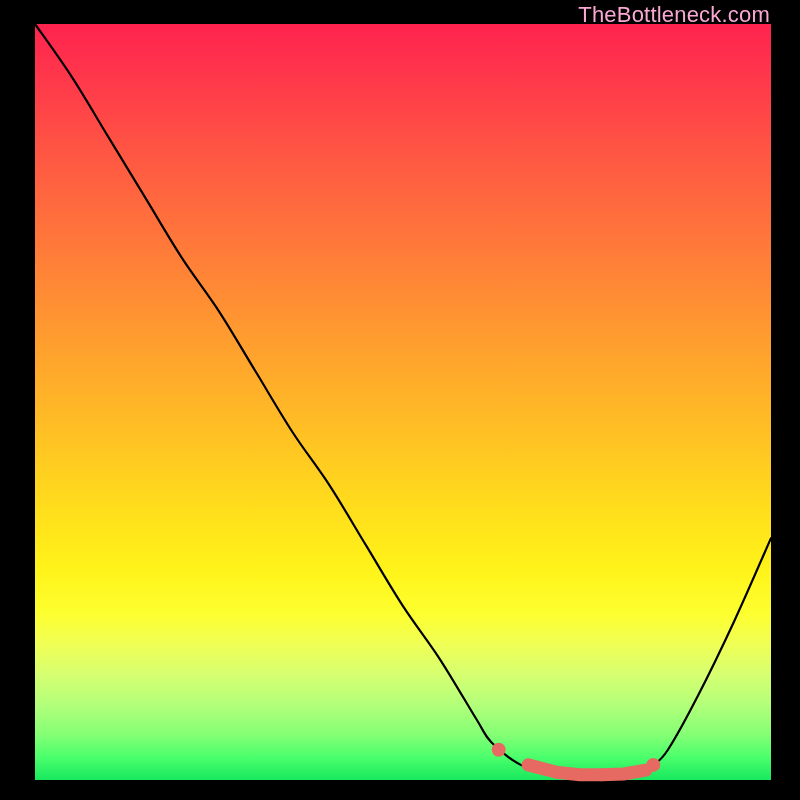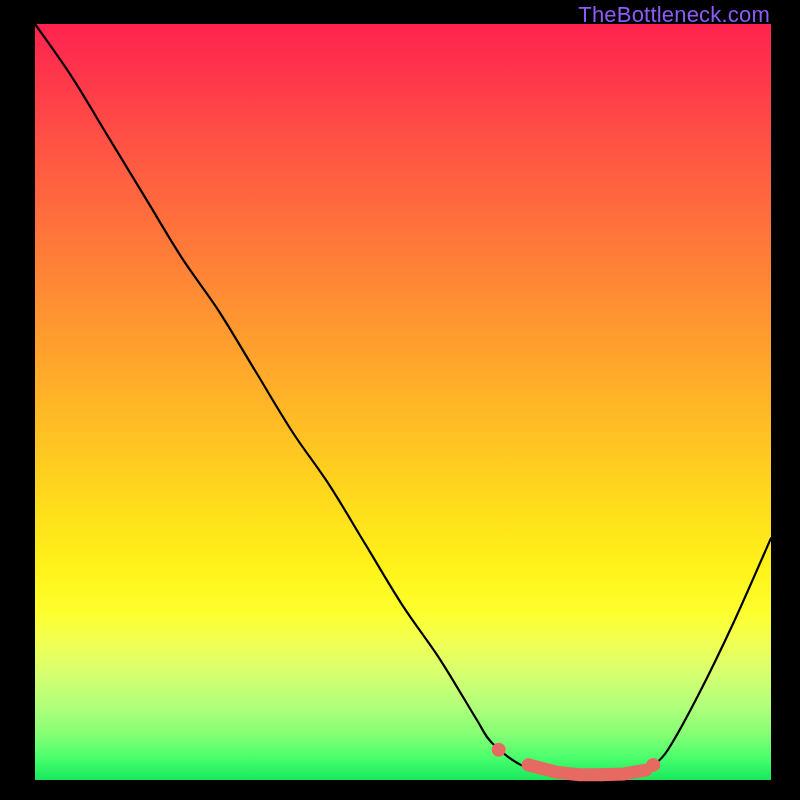--- a/index.html
+++ b/index.html
@@ -42,21 +42,21 @@
       #b3ff7a 90%,
       #84ff75 94%,
       #4bff6c 97%,
       #17e85e 100%
     );
   }
   .watermark {
     position: absolute;
     top: 2px;
     right: 30px;
-    color: #8b5cf6;
+    color: #f9a8d4;
     font-size: 22px;
     font-weight: 500;
     letter-spacing: 0.2px;
   }
   svg.curve {
     position: absolute;
     left: 0;
     top: 0;
     width: 736px;
     height: 756px;

